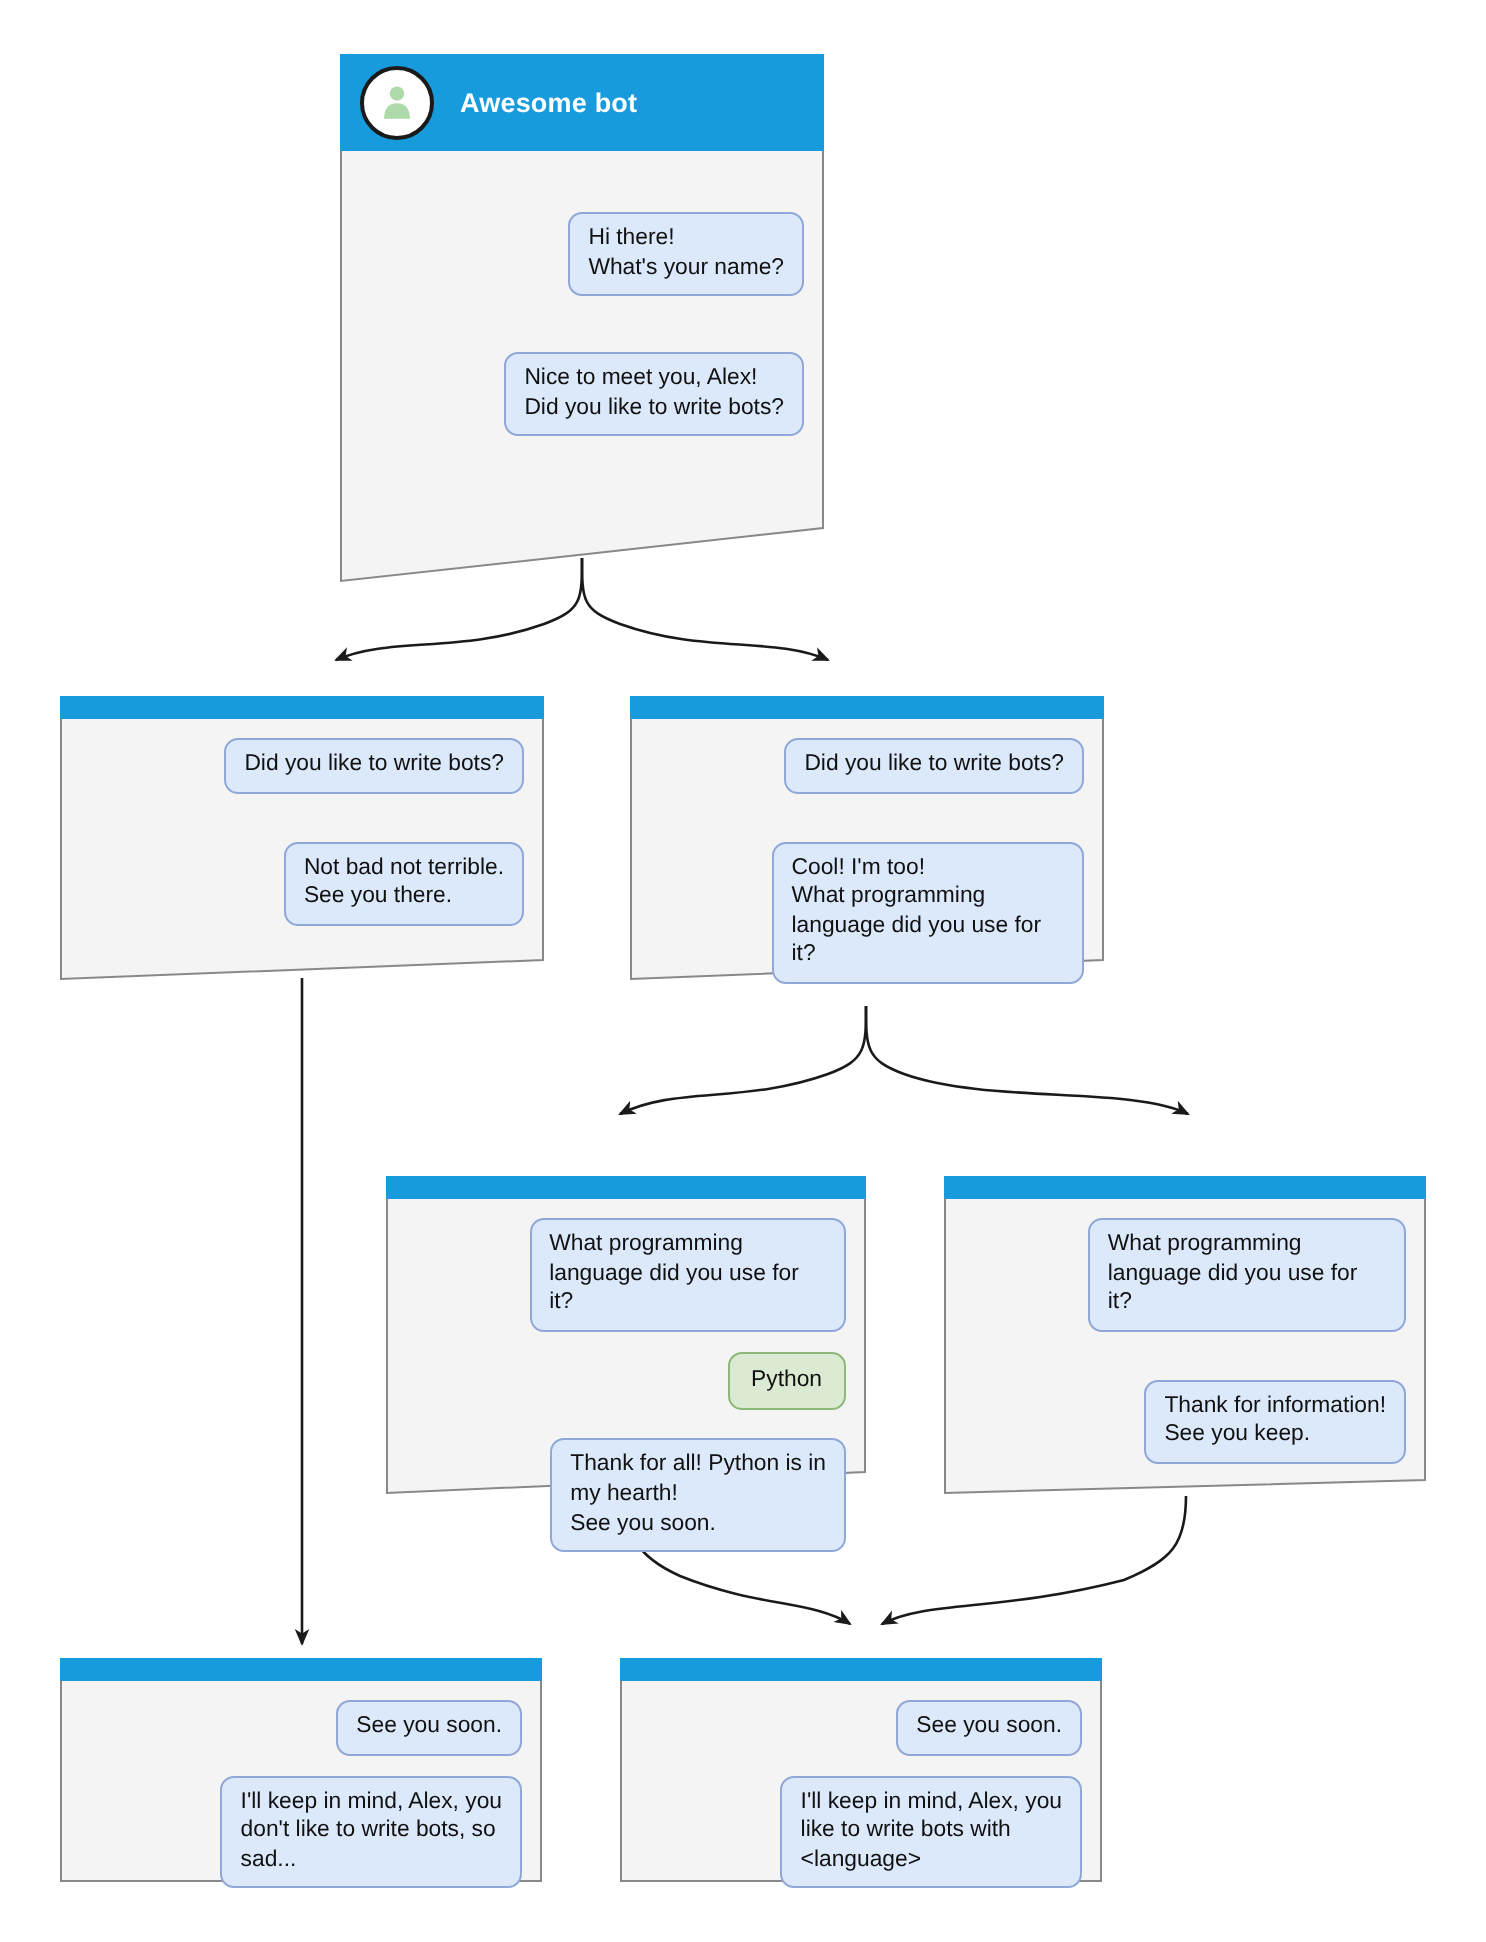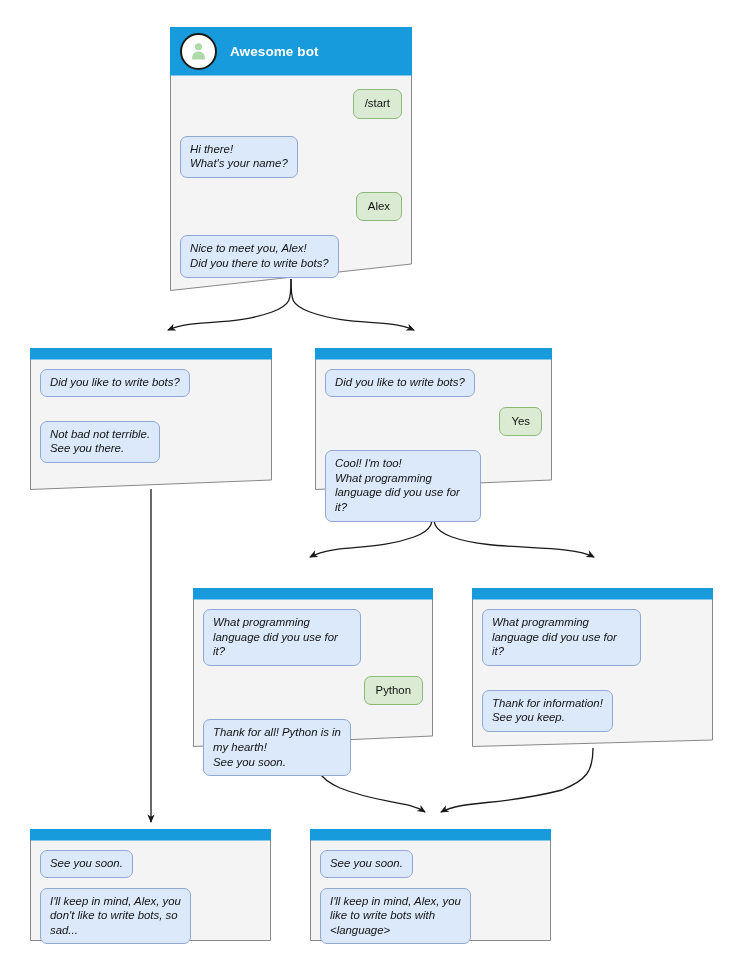--- a/index.html
+++ b/index.html
@@ -92,21 +92,21 @@
     position: absolute;
     left: 0;
     width: 100%;
     box-sizing: border-box;
     padding: 0 10px;
   }
   .row {
     display: flex;
     width: 100%;
   }
-  .row.left  { justify-content: flex-start; font-style: italic; }
+  .row.left  { justify-content: flex-end; }
   .row.right { justify-content: flex-end; }
 
   .bubble {
     display: inline-block;
     box-sizing: border-box;
     border-radius: 7px;
     font-size: 11.4px;
     line-height: 14.6px;
     color: #111111;
     white-space: pre-line;
@@ -162,36 +162,30 @@
           <svg width="21" height="21" viewBox="0 0 24 24">
             <circle cx="12" cy="6.6" r="4.1" fill="#AED9A8"></circle>
             <path d="M4.6,21 C4.6,14.6 7.8,12.1 12,12.1 C16.2,12.1 19.4,14.6 19.4,21 Z" fill="#AED9A8"></path>
           </svg>
         </div>
         <div class="hdr-title">Awesome bot</div>
       </div>
 
       <div class="msgs" style="top:48px;">
         <div class="spacer-m"></div>
-        <div class="row right">
-          <div class="bubble user">/start</div>
-        </div>
         <div class="spacer-l"></div>
         <div class="row left">
           <div class="bubble bot">Hi there!
 What's your name?</div>
         </div>
         <div class="spacer-m"></div>
-        <div class="row right">
-          <div class="bubble user">Alex</div>
-        </div>
         <div class="spacer-m"></div>
         <div class="row left">
           <div class="bubble bot">Nice to meet you, Alex!
-Did you there to write bots?</div>
+Did you like to write bots?</div>
         </div>
       </div>
     </div>
   </div>
 
   <div class="card" style="left:30px; top:348px; width:242px; height:143px;">
     <svg class="card-shape" viewBox="0 0 242 143" preserveAspectRatio="none">
       <path d="M0.5,0.5 L241.5,0.5 L241.5,132 L0.5,141.5 Z" fill="#F4F4F4" stroke="#888888" stroke-width="1"></path>
       <rect x="0.5" y="0.5" width="241" height="11" fill="#189BDC"></rect>
     </svg>
@@ -218,23 +212,20 @@
       <rect x="0.5" y="0.5" width="236" height="11" fill="#189BDC"></rect>
     </svg>
     <div class="card-inner">
       <div class="hdr-strip"></div>
       <div class="msgs" style="top:11px;">
         <div class="spacer-s"></div>
         <div class="row left">
           <div class="bubble bot">Did you like to write bots?</div>
         </div>
         <div class="spacer-s"></div>
-        <div class="row right">
-          <div class="bubble user">Yes</div>
-        </div>
         <div class="spacer-m"></div>
         <div class="row left">
           <div class="bubble bot">Cool! I'm too!
 What programming
 language did you use for it?</div>
         </div>
       </div>
     </div>
   </div>
 

